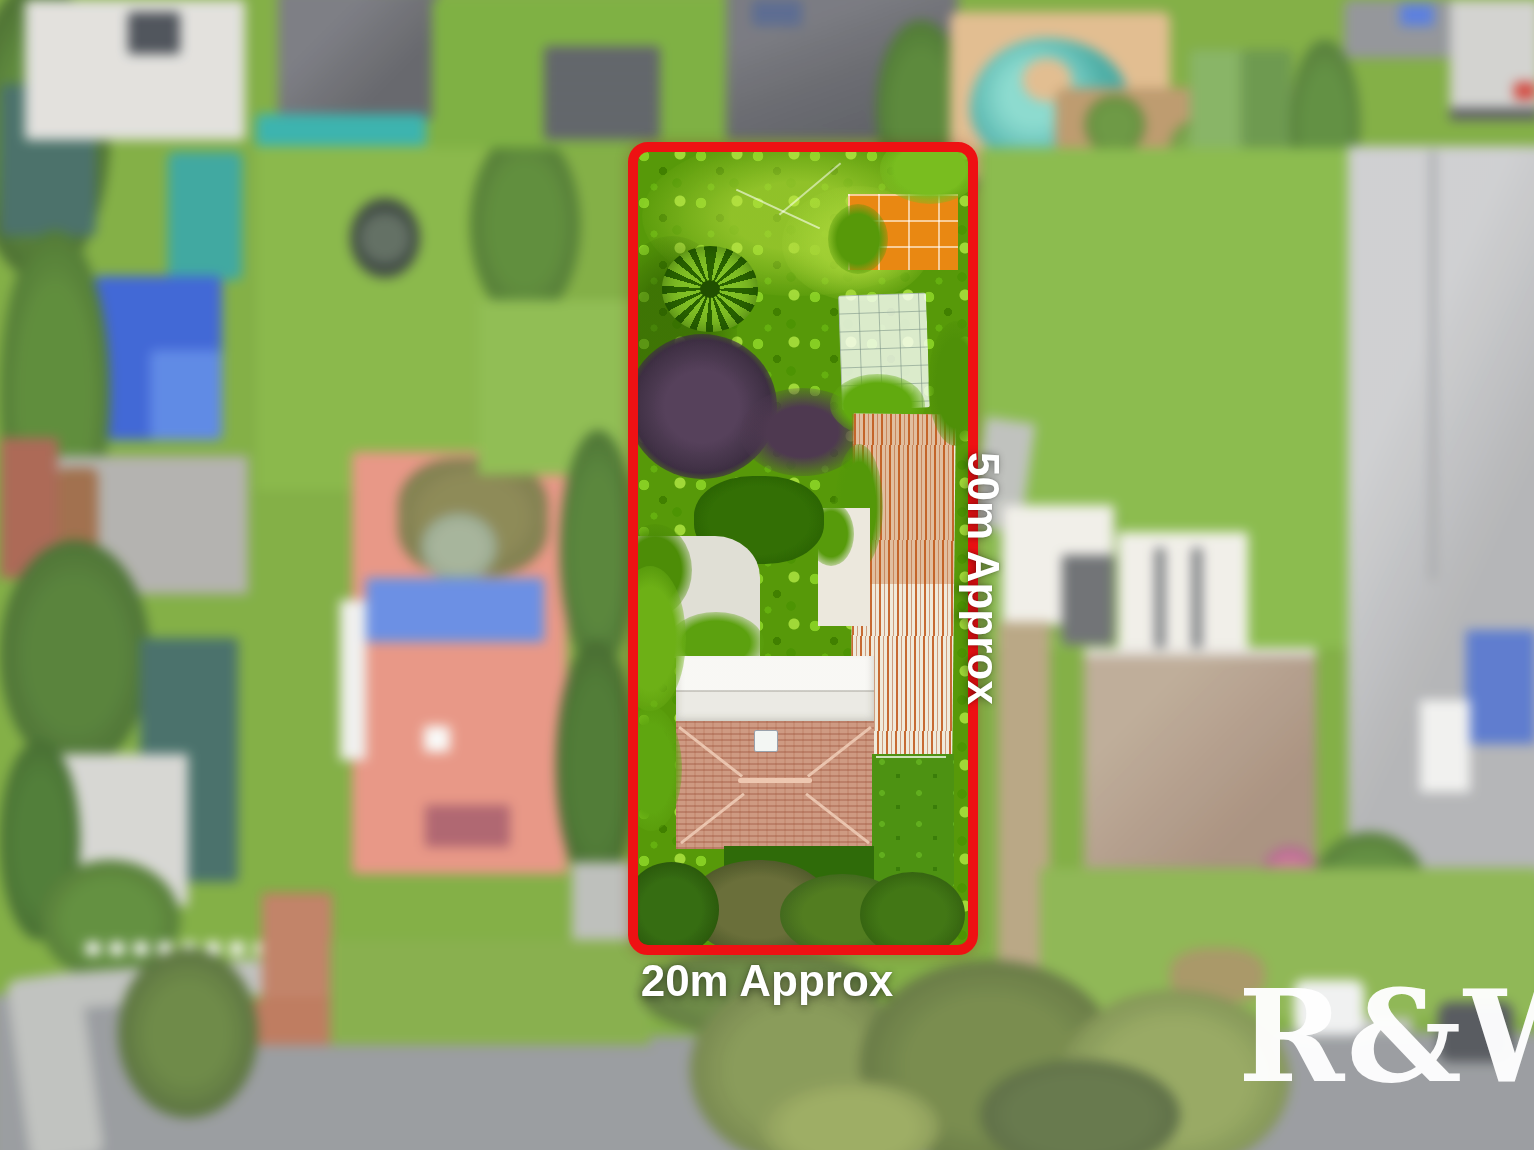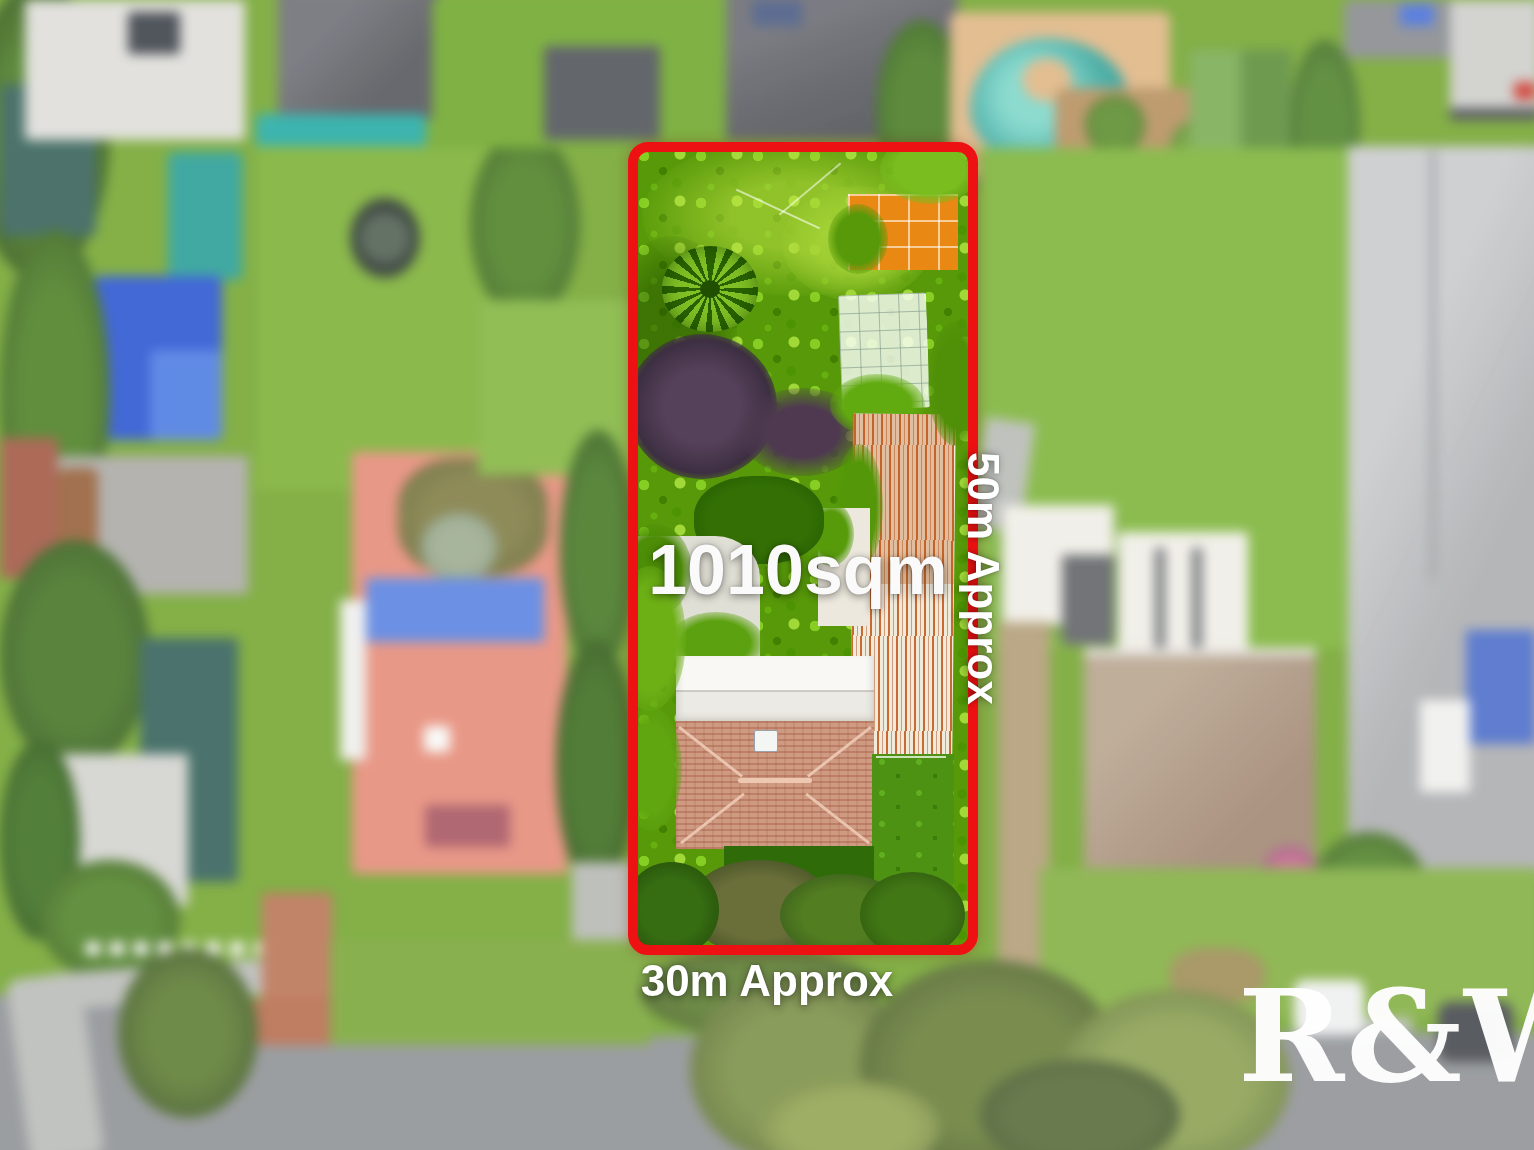--- a/index.html
+++ b/index.html
@@ -216,20 +216,19 @@
     <div class="b" style="left:228px;top:726px;width:105px;height:85px;background:radial-gradient(#4a7526 45%,#3a5e1e 80%);"></div>
 
     <div class="b" style="left:-18px;top:420px;width:72px;height:145px;background:radial-gradient(#74aa2e 50%,rgba(116,170,46,0) 84%);"></div>
     <div class="b" style="left:-12px;top:560px;width:62px;height:125px;background:radial-gradient(#67a027 50%,rgba(103,160,39,0) 84%);"></div>
     <div class="b" style="left:296px;top:175px;width:56px;height:125px;background:radial-gradient(#578c1e 50%,rgba(87,140,30,0) 84%);"></div>
     <div class="b" style="left:248px;top:-12px;width:100px;height:70px;background:radial-gradient(#7fb637 50%,rgba(127,182,55,0) 84%);"></div>
   </div>
 
   <div class="boundary"></div>
 
-  <div class="label area-label">1010sqm</div>
 
   <div class="label depth-label">50m Approx</div>
 
-  <div class="label frontage-label">30m Approx</div>
+  <div class="label frontage-label">20m Approx</div>
 
   <div class="watermark">R&amp;W</div>
 </div>
 
 </body></html>

